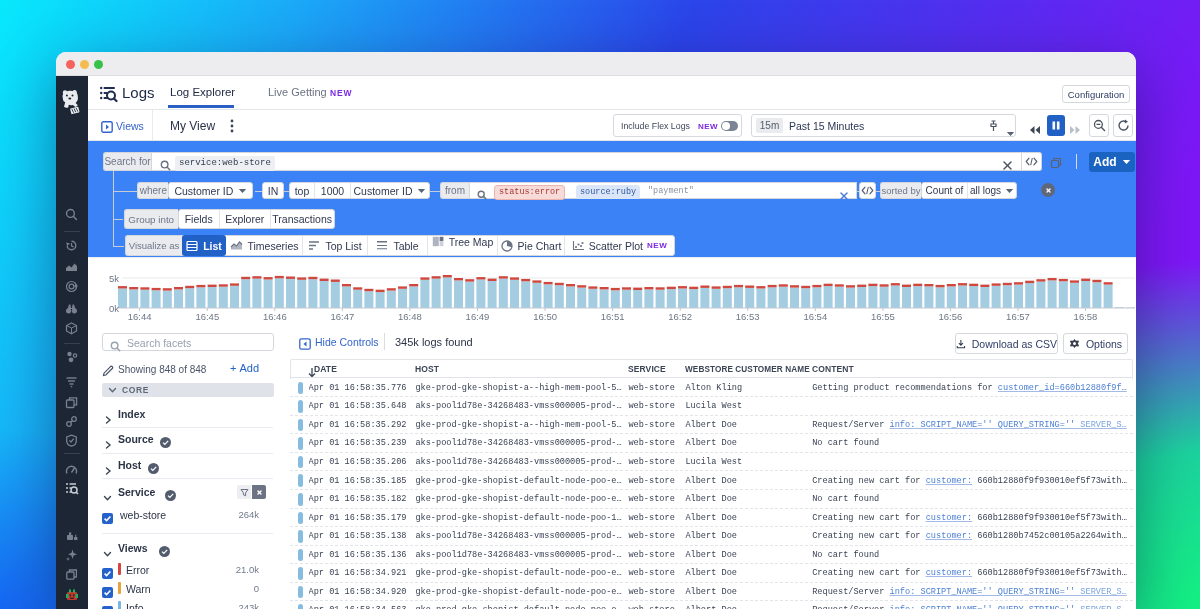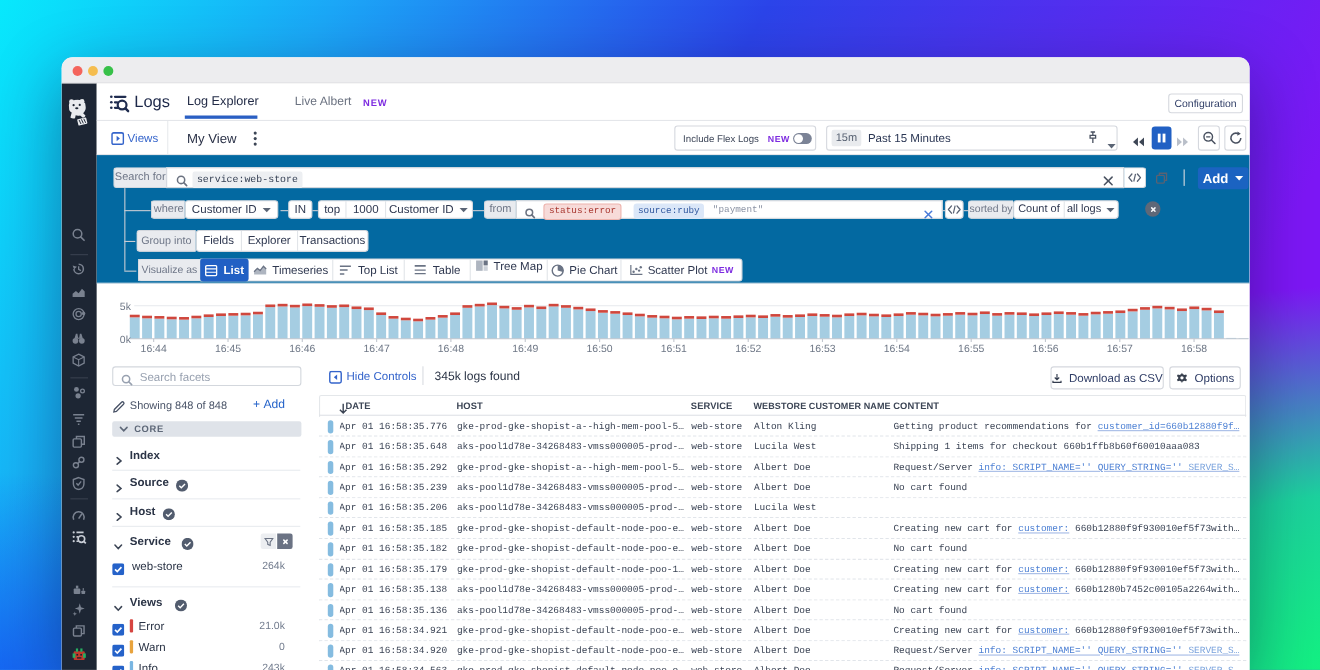--- a/index.html
+++ b/index.html
@@ -9,21 +9,21 @@
 .win{position:absolute;left:56px;top:52px;width:1080px;height:557px;background:#fff;border-radius:10px 10px 0 0;box-shadow:0 20px 60px rgba(5,10,40,.38);overflow:hidden}
 .titlebar{position:absolute;left:0;top:0;width:100%;height:24px;background:#ededef;border-bottom:1px solid #dcdcdf}
 .tl{position:absolute;top:7.5px;width:9px;height:9px;border-radius:50%}
 .sidebar{position:absolute;left:0;top:24px;width:32px;bottom:0;background:#1d2634}
 .sic{position:absolute;left:9px;width:14px;height:14px}
 .ssep{position:absolute;left:8px;width:16px;height:1px;background:#39414f}
 .logo{position:absolute;left:4px;top:13px}
 .main{position:absolute;left:32px;top:24px;right:0;bottom:0;background:#fff}
 .navbar{position:absolute;left:0;top:0;width:100%;height:34px;border-bottom:1px solid #e4e6ea;background:#fff}
 .viewsrow{position:absolute;left:0;top:34px;width:100%;height:31px;border-bottom:1px solid #e4e6ea;background:#fff}
-.query{position:absolute;left:0;top:65px;width:100%;height:117px;background:#0369a1;border-bottom:1px solid #eceef1}
+.query{position:absolute;left:0;top:65px;width:100%;height:117px;background:#3b82f6;border-bottom:1px solid #eceef1}
 .chart{position:absolute;left:0;top:182px}
 .axlab{font-size:9.5px;fill:#6e7786;font-family:"Liberation Sans",sans-serif}
 .abs{position:absolute;white-space:nowrap}
 .glabel{position:absolute;white-space:nowrap;background:#e9ebef;border:1px solid #d3d7dd;border-radius:3px;color:#6e7687;font-size:10px;display:flex;align-items:center;justify-content:center}
 .wbox{position:absolute;white-space:nowrap;background:#fff;border:1px solid #d3d7dd;border-radius:3px;color:#2f3850;font-size:10.5px;display:flex;align-items:center;justify-content:center;gap:5px}
 .mono{font-family:"Liberation Mono",monospace}
 .trow{position:absolute;left:202px;width:843px;height:18.55px;border-bottom:1px dashed #e1e5ea;background:#fff}
 .acc{position:absolute;left:8px;top:3px;width:4.6px;height:12.5px;border-radius:2.5px;background:#85bce0}
 .tc{position:absolute;top:4.2px;font-family:"Liberation Mono",monospace;font-size:8.6px;color:#3a4354;white-space:nowrap;overflow:hidden}
 .fname{font-size:10.5px;font-weight:bold;color:#2b3446}
@@ -152,21 +152,21 @@
             <circle cx="2.2" cy="14" r="1.2" fill="#1f2c4f"></circle>
             <line x1="5.5" y1="4" x2="15" y2="4" stroke="#1f2c4f" stroke-width="2" stroke-linecap="round"></line>
             <line x1="5.5" y1="9" x2="7.5" y2="9" stroke="#1f2c4f" stroke-width="2" stroke-linecap="round"></line>
             <line x1="5.5" y1="14" x2="8.5" y2="14" stroke="#1f2c4f" stroke-width="2" stroke-linecap="round"></line>
             <circle cx="12" cy="11.5" r="4" fill="none" stroke="#1f2c4f" stroke-width="2"></circle>
             <line x1="15" y1="14.5" x2="17.5" y2="17" stroke="#1f2c4f" stroke-width="2.2" stroke-linecap="round"></line>
           </svg></div>
     <div class="abs" style="left:34px;top:8px;font-size:15px;color:#1d2849">Logs</div>
     <div class="abs" style="left:82px;top:10px;font-size:11.5px;color:#222b46">Log Explorer</div>
     <div class="abs" style="left:80px;top:28.5px;width:66px;height:3.5px;background:#2a5fc3"></div>
-    <div class="abs" style="left:180px;top:10px;font-size:11px;color:#6b7280">Live Albert</div>
+    <div class="abs" style="left:180px;top:10px;font-size:11px;color:#6b7280">Live Getting</div>
     <div class="abs" style="left:242px;top:12px;font-size:8.5px;font-weight:bold;color:#7d2be0;letter-spacing:0.8px">NEW</div>
     <div class="abs" style="left:974px;top:9px;width:68px;height:18px;border:1px solid #d5d8de;border-radius:3px;display:flex;align-items:center;justify-content:center;font-size:9.5px;color:#2f3d66">Configuration</div>
   </div>
 
   <div class="viewsrow">
     <div class="abs" style="left:0;top:0;width:65px;height:30px;border-right:1px solid #e8eaed"></div>
     <div class="abs" style="left:13px;top:9px"><svg class="" width="12" height="12" viewBox="0 0 12 12">
             <rect x="0.8" y="0.8" width="10.4" height="10.4" rx="1.5" fill="none" stroke="#3464cb" stroke-width="1.4"></rect>
             <path d="M5 3.5 L8 6 L5 8.5 Z" fill="#3464cb"></path>
           </svg></div>
@@ -698,21 +698,20 @@
 <div class="tc" style="left:338.4px">web-store</div>
 <div class="tc" style="left:395.4px">Alton Kling</div>
 <div class="tc" style="left:522.2px;width:315px"><span style="color:#3a4354">Getting product recommendations for </span><span style="color:#4d80d4;text-decoration:underline;text-decoration-color:rgba(90,130,210,.55)">customer_id=660b12880f9f…</span></div>
 </div>
       <div class="trow" style="top:321.2px">
 <div class="acc"></div>
 <div class="tc" style="left:18.5px">Apr 01 16:58:35.648</div>
 <div class="tc" style="left:125.4px">aks-pool1d78e-34268483-vmss000005-prod-…</div>
 <div class="tc" style="left:338.4px">web-store</div>
 <div class="tc" style="left:395.4px">Lucila West</div>
-<div class="tc" style="left:522.2px;width:315px"><span style="color:#3a4354">Shipping 1 items for checkout 660b1ffb8b60f60010aaa083</span></div>
 </div>
       <div class="trow" style="top:339.8px">
 <div class="acc"></div>
 <div class="tc" style="left:18.5px">Apr 01 16:58:35.292</div>
 <div class="tc" style="left:125.4px">gke-prod-gke-shopist-a--high-mem-pool-5…</div>
 <div class="tc" style="left:338.4px">web-store</div>
 <div class="tc" style="left:395.4px">Albert Doe</div>
 <div class="tc" style="left:522.2px;width:315px"><span style="color:#3a4354">Request/Server </span><span style="color:#4d80d4;text-decoration:underline;text-decoration-color:rgba(90,130,210,.55)">info: SCRIPT_NAME='' QUERY_STRING='' </span><span style="color:#7aa3dd;text-decoration:underline;text-decoration-color:rgba(90,130,210,.55)">SERVER_S…</span></div>
 </div>
       <div class="trow" style="top:358.3px">

